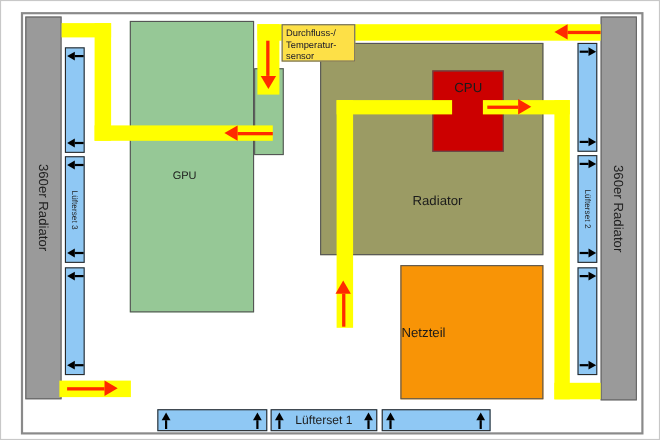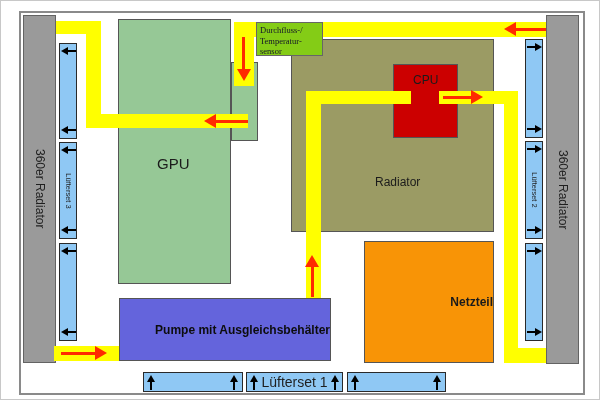--- a/index.html
+++ b/index.html
@@ -7,42 +7,42 @@
     position:relative;width:600px;height:400px;background:#ffffff;
     font-family:"Liberation Sans",sans-serif;overflow:hidden;
     border:1px solid #c8c8c8;box-sizing:border-box;
   }
   .abs{position:absolute;box-sizing:border-box;}
   .frame{border:2px solid #8a8a8a;background:transparent;}
   .radiator{background:#9a9a9a;border:1px solid #636363;display:flex;align-items:center;justify-content:center;}
   .vtext{writing-mode:vertical-rl;font-size:12px;color:#1f1f1f;white-space:nowrap;}
   .fan{background:#8fc8f4;border:1px solid #2a2a2a;}
   .fanlabel{writing-mode:vertical-rl;font-size:7.5px;color:#1f1f1f;position:absolute;left:50%;top:50%;transform:translate(-50%,-50%);white-space:nowrap;}
-  .fanlabel-h{font-size:14px;color:#1f1f1f;position:absolute;left:50%;top:50%;transform:translate(-50%,-50%);white-space:nowrap;}
+  .fanlabel-h{font-size:11px;color:#1f1f1f;position:absolute;left:50%;top:50%;transform:translate(-50%,-50%);white-space:nowrap;}
   .block{border:1px solid #555;}
   .gpu{background:#96c896;}
   .tab{background:#96c896;}
   .mainboard{background:#9b9b64;}
   .cpu{background:#cc0000;}
   .netzteil{background:#f89406;}
   .pumpe{background:#6464dc;}
-  .sensor{background:#84cc16;border:1px solid #666;font-size:8.5px;line-height:1.25;color:#14142a;padding:2px 3px;font-family:Liberation Serif, serif;}
+  .sensor{background:#fde047;border:1px solid #666;font-size:8.5px;line-height:1.25;color:#14142a;padding:2px 3px;}
   .blklabel{position:absolute;font-size:12px;color:#1b1b1b;white-space:nowrap;}
   .pipe{position:absolute;background:#ffff00;}
   .stem{position:absolute;background:#ff2a00;}
   .bstem{position:absolute;background:#000;}
   .tri{position:absolute;width:0;height:0;}
   .tr-r{border-top:7px solid transparent;border-bottom:7px solid transparent;border-left:12px solid #ff2a00;}
   .tr-l{border-top:7px solid transparent;border-bottom:7px solid transparent;border-right:12px solid #ff2a00;}
   .tr-u{border-left:7px solid transparent;border-right:7px solid transparent;border-bottom:12px solid #ff2a00;}
   .tr-d{border-left:7px solid transparent;border-right:7px solid transparent;border-top:12px solid #ff2a00;}
   .btr-l{border-top:4px solid transparent;border-bottom:4px solid transparent;border-right:7px solid #000;}
   .btr-r{border-top:4px solid transparent;border-bottom:4px solid transparent;border-left:7px solid #000;}
   .btr-u{border-left:4px solid transparent;border-right:4px solid transparent;border-bottom:7px solid #000;}
-  .center{display:flex;align-items:center;justify-content:flex-end;font-weight:bold;}
+  .center{display:flex;align-items:center;justify-content:flex-start;}
 </style>
 </head>
 <body>
 
 <div id="canvas">
 
   <div class="abs frame" style="left:18px;top:10px;width:566px;height:384px;"></div>
 
   <div class="abs radiator" style="left:22px;top:14px;width:33px;height:348px;">
     <span class="vtext">360er Radiator</span>
@@ -69,25 +69,22 @@
   </div>
   <div class="abs fan" style="left:346px;top:371px;width:99px;height:20px;"></div>
 
   <div class="abs block gpu" style="left:117px;top:18px;width:113px;height:265px;"></div>
   <div class="abs block tab" style="left:230px;top:61px;width:27px;height:79px;"></div>
   <div class="abs block mainboard" style="left:290px;top:38px;width:203px;height:193px;"></div>
   <div class="abs block cpu" style="left:392px;top:63px;width:65px;height:74px;"></div>
   <div class="abs block netzteil center" style="left:363px;top:240px;width:130px;height:122px;">
     <span style="font-size:12px;color:#1b1b1b;">Netzteil</span>
   </div>
-  <div class="abs block pumpe center" style="left:118px;top:297px;width:212px;height:63px;">
-    <span style="font-size:12px;color:#0d0d0d;">Pumpe mit Ausgleichsbehälter</span>
-  </div>
 
-  <span class="blklabel" style="left:156px;top:154px;font-size:15px;">GPU</span>
+  <span class="blklabel" style="left:156px;top:154px;font-size:10px;">GPU</span>
   <span class="blklabel" style="left:374px;top:174px;">Radiator</span>
   <span class="blklabel" style="left:412px;top:72px;">CPU</span>
 
   <div class="pipe" style="left:53px;top:345px;width:65px;height:15px;"></div>
   <div class="pipe" style="left:55px;top:20px;width:45px;height:13px;"></div>
   <div class="pipe" style="left:85px;top:20px;width:15px;height:107px;"></div>
   <div class="pipe" style="left:85px;top:113px;width:162px;height:14px;"></div>
   <div class="pipe" style="left:233px;top:21px;width:20px;height:64px;"></div>
   <div class="pipe" style="left:233px;top:21px;width:312px;height:15px;"></div>
   <div class="pipe" style="left:305px;top:90px;width:15px;height:207px;"></div>

